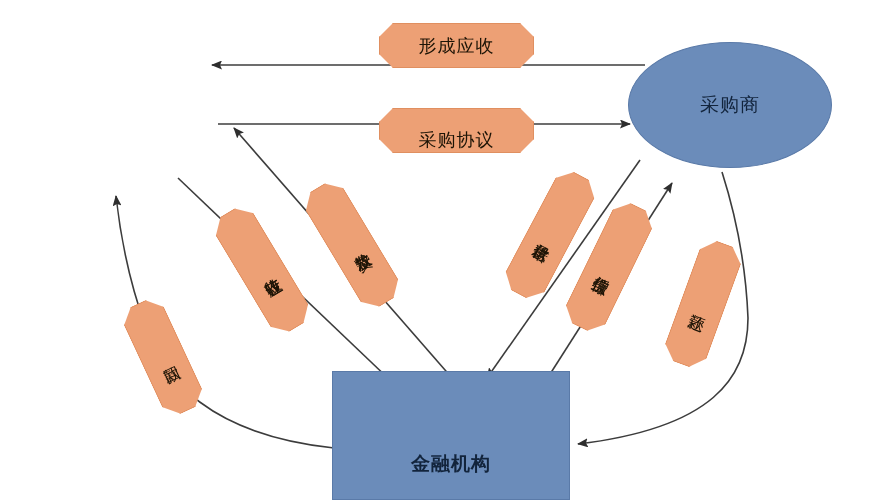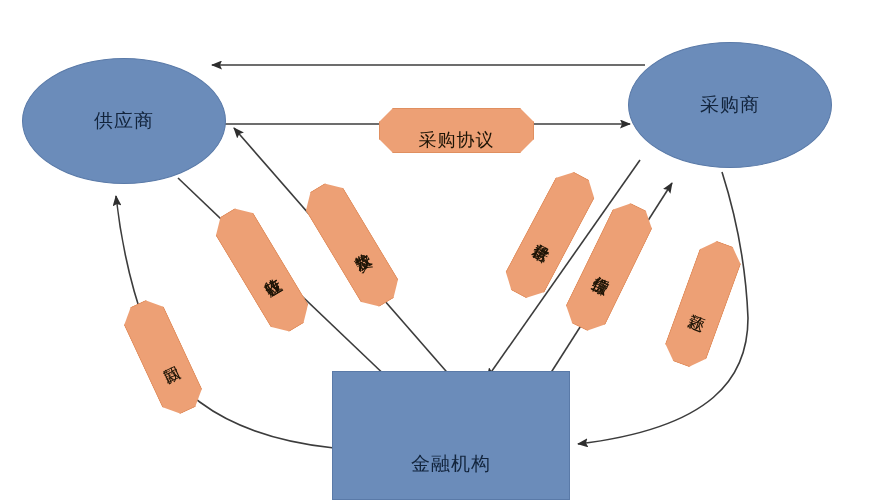--- a/index.html
+++ b/index.html
@@ -108,32 +108,32 @@
       <path d="M334,448 C258,440 196,415 160,360" fill="none" stroke="#3c3c3c" stroke-width="1.6"></path>
       <path d="M160,360 C142,324 124,268 116,196" fill="none" stroke="#3c3c3c" stroke-width="1.6" marker-end="url(#ah)"></path>
     </g>
 
     <g>
       <path d="M722,172 C736,216 746,268 748,318" fill="none" stroke="#3c3c3c" stroke-width="1.6"></path>
       <path d="M748,318 C748,378 712,428 578,444" fill="none" stroke="#3c3c3c" stroke-width="1.6" marker-end="url(#ah)"></path>
     </g>
   </svg>
 
-  <div class="node node-ellipse" style="left:22px; top:58px; width:204px; height:126px;">
-    <span class="node-label">供应商</span>
-  </div>
 
   <div class="node node-ellipse" style="left:628px; top:42px; width:204px; height:126px;">
     <span class="node-label">采购商</span>
   </div>
 
-  <div class="node" style="left:332px; top:371px; width:238px; height:129px;">
+  <div class="node" style="left:332px; top:371px; width:238px; height:129px;font-weight:bold;">
     <span class="node-label" style="margin-top:56px;">金融机构</span>
   </div>
 
+  <div class="tag tag-h" style="left:379px; top:23px; width:155px; height:45px;">
+    <span class="tag-label">形成应收</span>
+  </div>
 
   <div class="tag tag-h" style="left:379px; top:108px; width:155px; height:45px;align-items:flex-end;">
     <span class="tag-label">采购协议</span>
   </div>
 
   <div class="tag tag-v" style="left:240px; top:203px; width:44px; height:134px;
               transform: rotate(-31deg);">
     <span class="tag-label">转让应收</span>
   </div>
 

